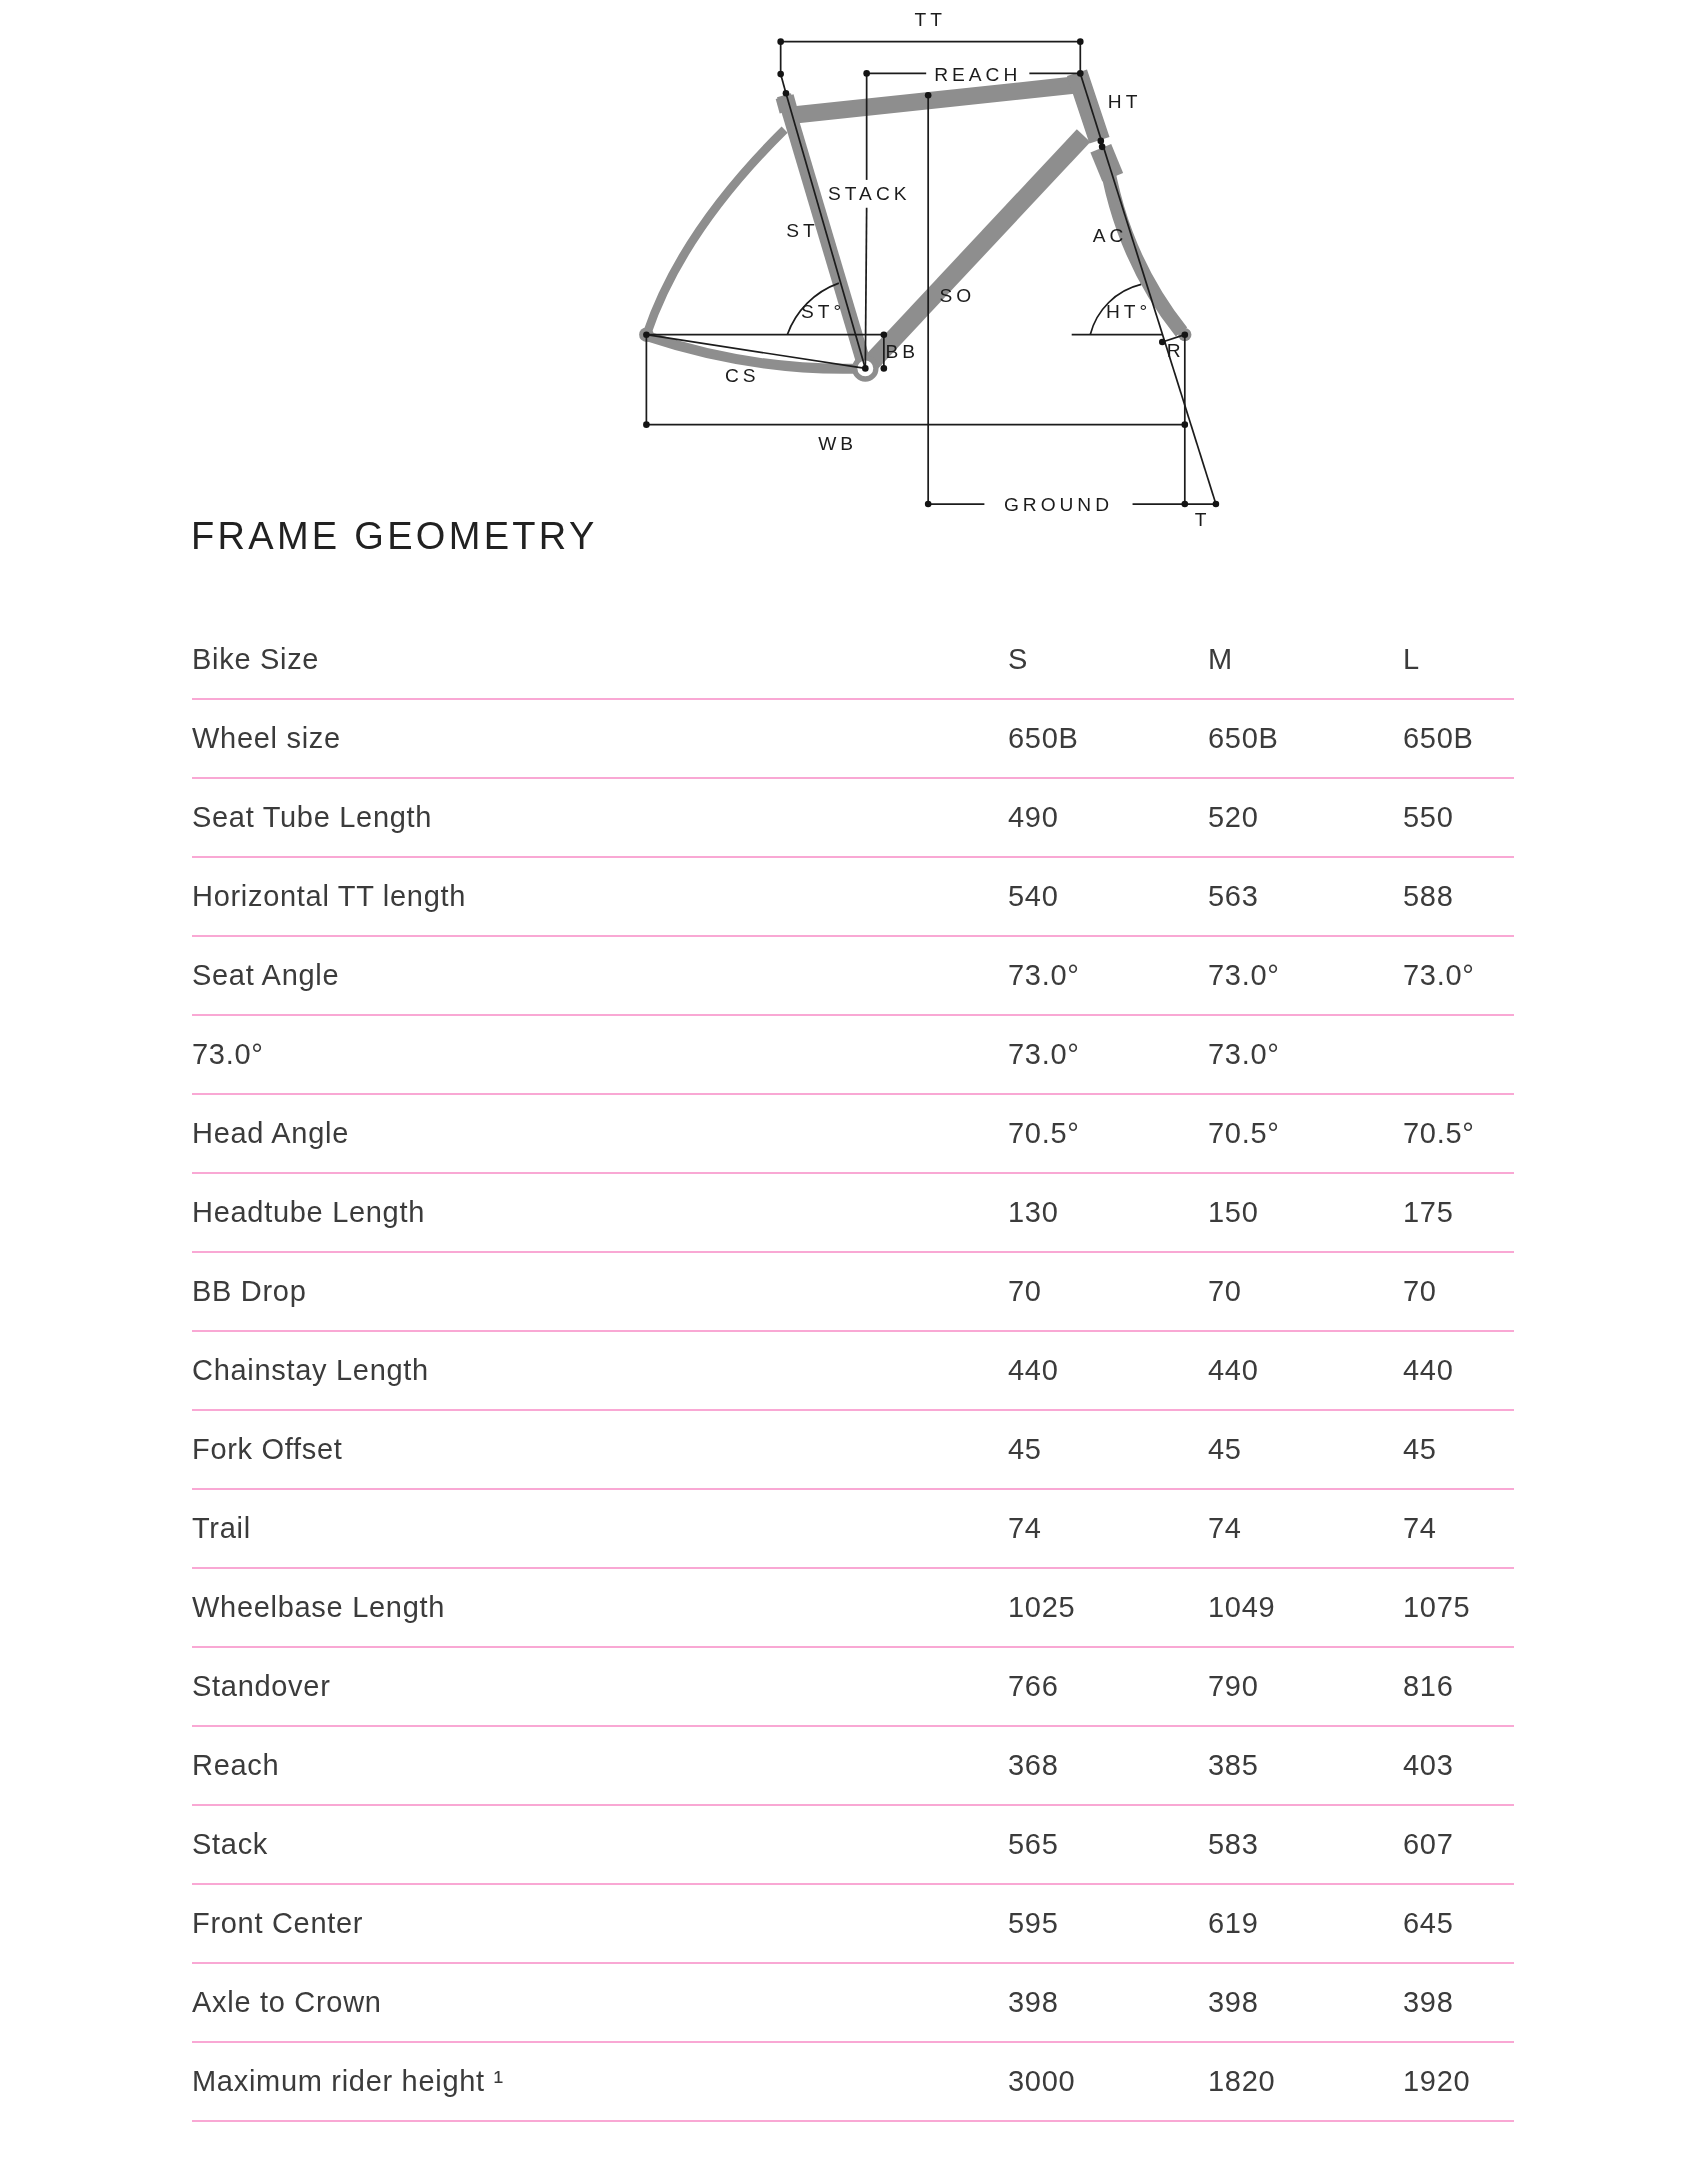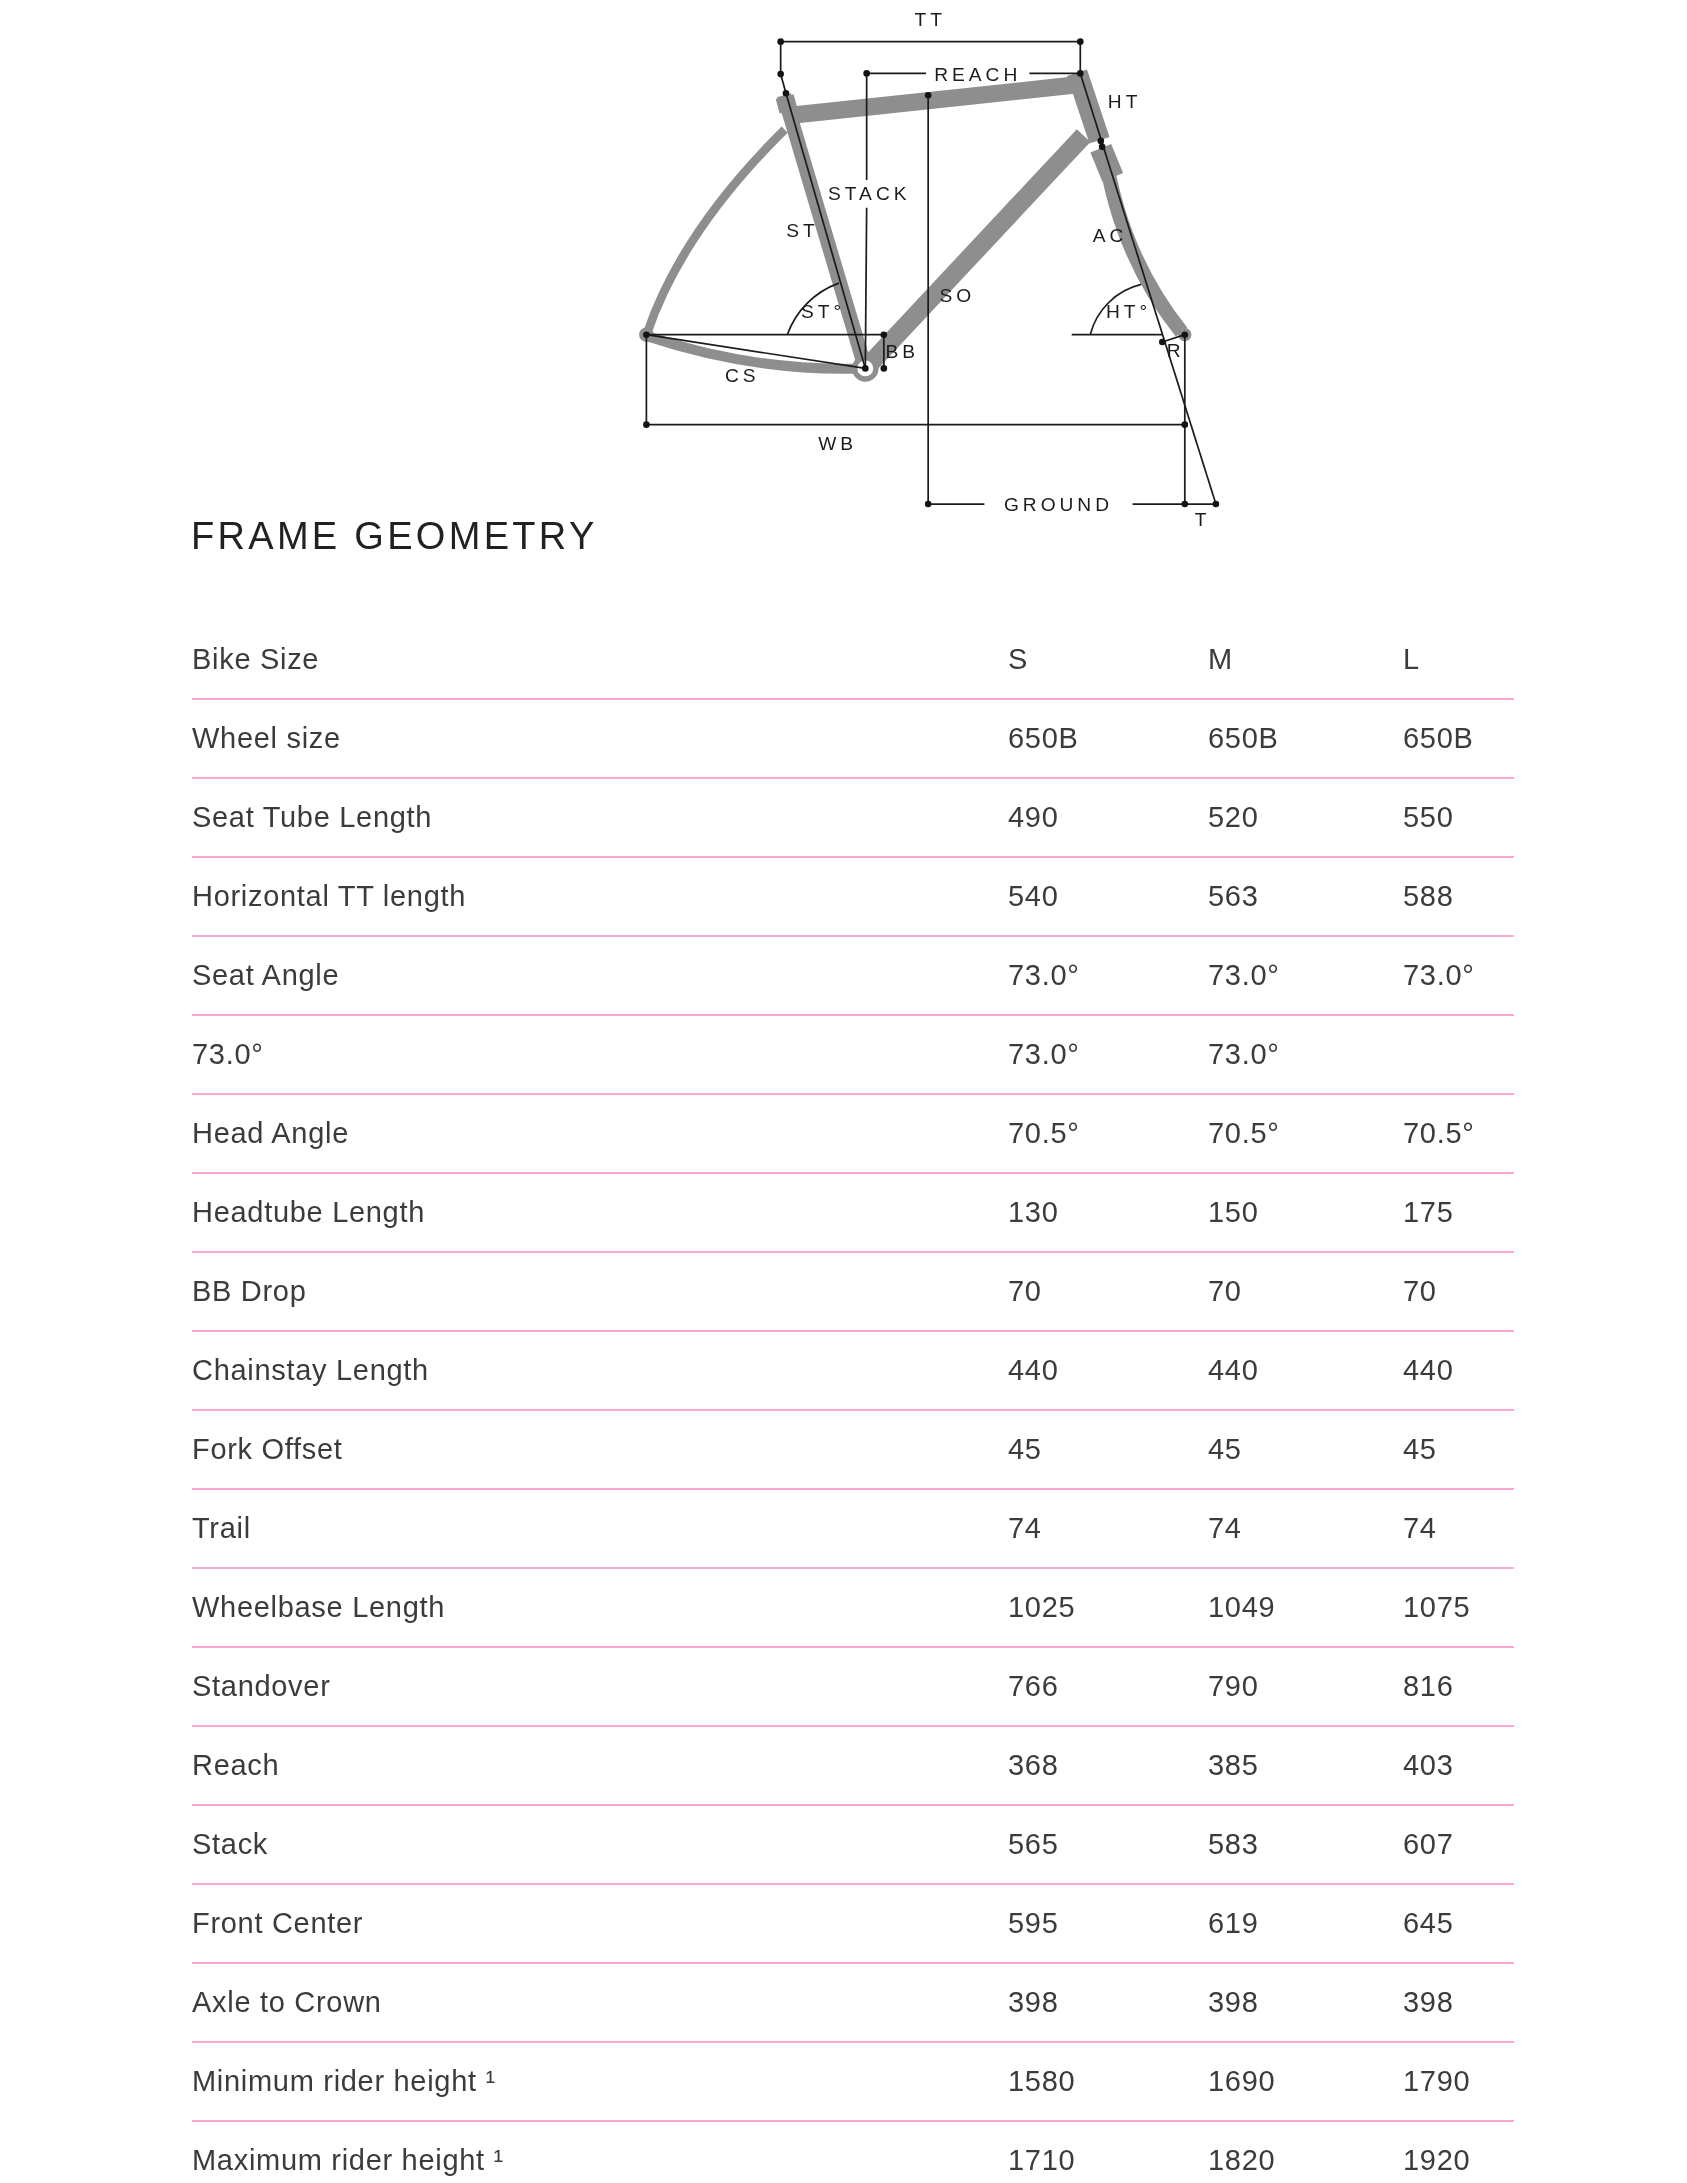--- a/index.html
+++ b/index.html
@@ -261,28 +261,22 @@
     <div class="cell">645</div>
   </div>
 
   <div class="grow">
     <div class="cell">Axle to Crown</div>
     <div class="cell">398</div>
     <div class="cell">398</div>
     <div class="cell">398</div>
   </div>
 
-  <div class="grow">
-    <div class="cell">Minimum rider height ¹</div>
-    <div class="cell">1580</div>
-    <div class="cell">1690</div>
-    <div class="cell">1790</div>
-  </div>
 
   <div class="grow">
     <div class="cell">Maximum rider height ¹</div>
-    <div class="cell">1710</div>
+    <div class="cell">3000</div>
     <div class="cell">1820</div>
     <div class="cell">1920</div>
   </div>
 </div>
 </div>
 
 
 </body></html>

